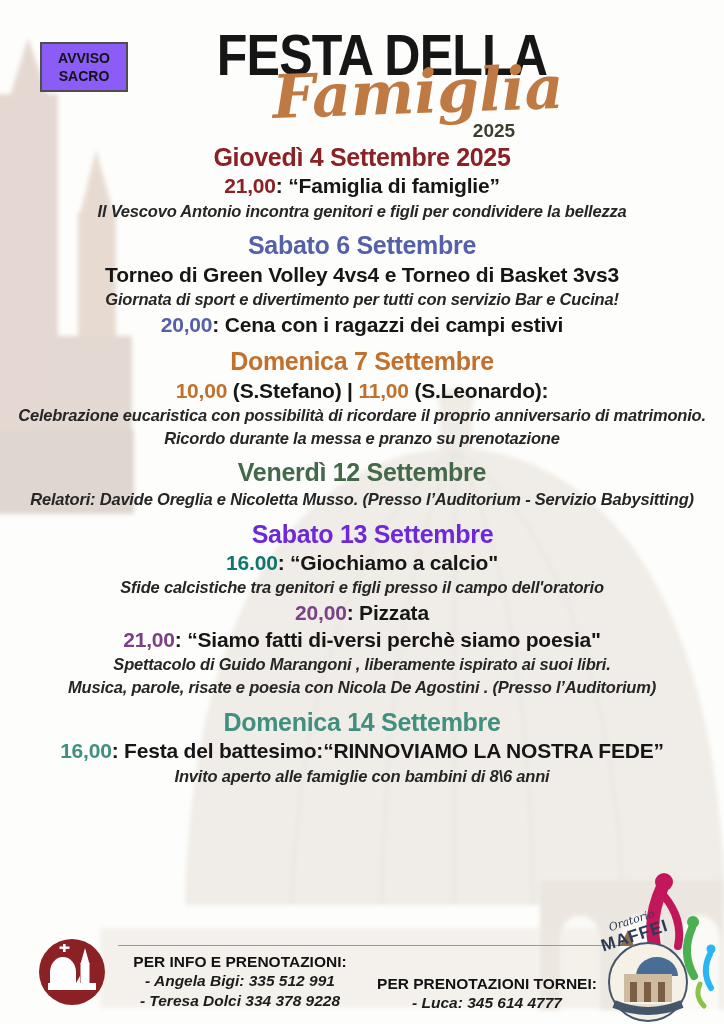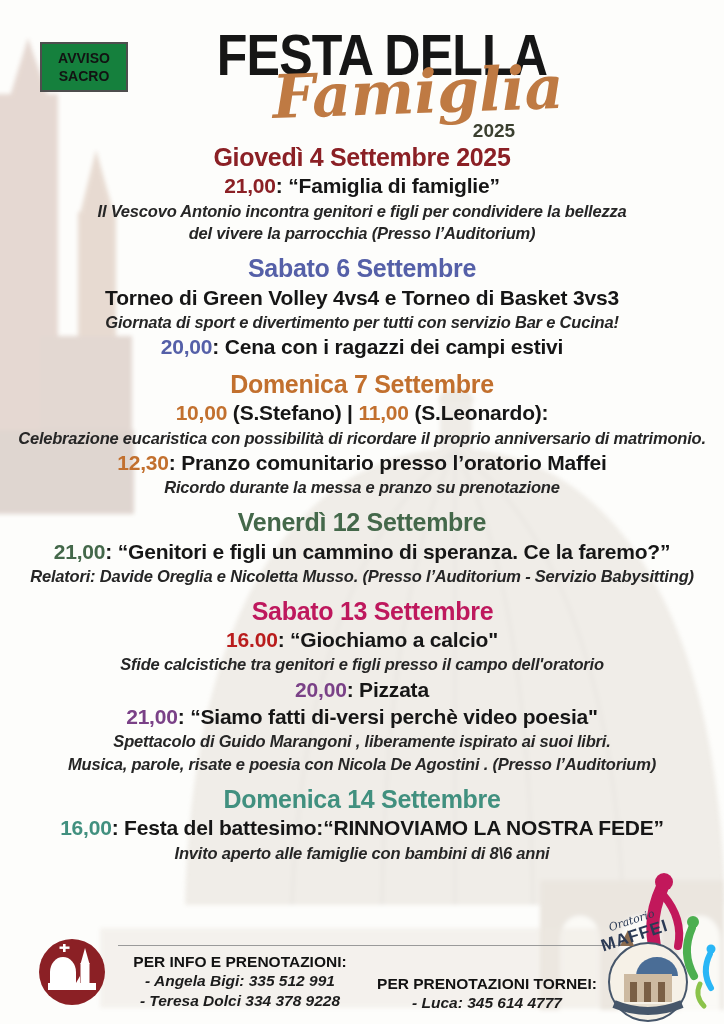--- a/index.html
+++ b/index.html
@@ -5,21 +5,21 @@
   html,body{margin:0;padding:0;}
   body{
     width:724px;height:1024px;overflow:hidden;background:#ffffff;
     font-family:"Liberation Sans",sans-serif;position:relative;
   }
   .poster{position:absolute;inset:0;background:#fdfdfb;overflow:hidden;}
   .bg{position:absolute;left:0;top:0;pointer-events:none;}
   
   .badge{
     position:absolute;left:40px;top:42px;width:84px;padding:5px 0;
-    border:2px solid #4e4e4e;background:#15803d;text-align:center;
+    border:2px solid #4e4e4e;background:#8b5cf6;text-align:center;
     font-weight:700;font-size:14px;line-height:1.3;color:#121212;z-index:5;
   }
   
   header{position:relative;text-align:center;padding-top:24px;z-index:3;padding-left:40px;}
   .title-main{
     margin:0;font-size:57px;font-weight:800;color:#161616;line-height:1.12;
     transform:scaleX(.88);letter-spacing:-1px;
   }
   .title-script{
     font-family:"DejaVu Serif",serif;font-style:italic;font-weight:600;
@@ -108,50 +108,47 @@
     <div class="title-script">Famiglia</div>
     <div class="title-year">2025</div>
   </header>
 
   <main class="sections">
 
     <section class="sec">
       <h2 class="sec-h" style="color: rgb(139, 32, 37);">Giovedì 4 Settembre 2025</h2>
       <p class="ev"><span class="t" style="color: rgb(139, 32, 37);">21,00</span><span>: “Famiglia di famiglie”</span></p>
       <p class="d">Il Vescovo Antonio incontra genitori e figli per condividere la bellezza</p>
-      <p class="d">del vivere la parrocchia (Presso l’Auditorium)</p>
     </section>
 
     <section class="sec">
       <h2 class="sec-h" style="color: rgb(85, 96, 168);">Sabato 6 Settembre</h2>
       <p class="ev">Torneo di Green Volley 4vs4 e Torneo di Basket 3vs3</p>
       <p class="d">Giornata di sport e divertimento per tutti con servizio Bar e Cucina!</p>
       <p class="ev"><span class="t" style="color: rgb(85, 96, 168);">20,00</span><span>: Cena con i ragazzi dei campi estivi</span></p>
     </section>
 
     <section class="sec">
       <h2 class="sec-h" style="color: rgb(194, 112, 46);">Domenica 7 Settembre</h2>
       <p class="ev"><span class="t" style="color: rgb(194, 112, 46);">10,00</span><span> (S.Stefano) | </span><span class="t" style="color: rgb(194, 112, 46);">11,00</span><span> (S.Leonardo):</span></p>
       <p class="d">Celebrazione eucaristica con possibilità di ricordare il proprio anniversario di matrimonio.</p>
-      <p class="ev"><span class="t" style="color: rgb(194, 112, 46);">12,30</span><span>: Pranzo comunitario presso l’oratorio Maffei</span></p>
       <p class="d">Ricordo durante la messa e pranzo su prenotazione</p>
     </section>
 
     <section class="sec">
       <h2 class="sec-h" style="color: rgb(68, 104, 74);">Venerdì 12 Settembre</h2>
-      <p class="ev"><span class="t" style="color: rgb(68, 104, 74);">21,00</span><span>: “Genitori e figli un cammino di speranza. Ce la faremo?”</span></p>
       <p class="d">Relatori: Davide Oreglia e Nicoletta Musso. (Presso l’Auditorium - Servizio Babysitting)</p>
     </section>
 
     <section class="sec">
-      <h2 class="sec-h" style="color: #be185d; padding-left: 21px;">Sabato 13 Settembre</h2>
-      <p class="ev"><span class="t" style="color: #b91c1c;">16.00</span><span>: “Giochiamo a calcio"</span></p>
+      <h2 class="sec-h" style="color: #6d28d9; padding-left: 21px;">Sabato 13 Settembre</h2>
+      <p class="ev"><span class="t" style="color: #0f766e;">16.00</span><span>: “Giochiamo a calcio"</span></p>
       <p class="d">Sfide calcistiche tra genitori e figli presso il campo dell'oratorio</p>
       <p class="ev"><span class="t" style="color: rgb(122, 65, 135);">20,00</span><span>: Pizzata</span></p>
-      <p class="ev"><span class="t" style="color: rgb(122, 65, 135);">21,00</span><span>: “Siamo fatti di-versi perchè video poesia"</span></p>
+      <p class="ev"><span class="t" style="color: rgb(122, 65, 135);">21,00</span><span>: “Siamo fatti di-versi perchè siamo poesia"</span></p>
       <p class="d">Spettacolo di Guido Marangoni , liberamente ispirato ai suoi libri.</p>
       <p class="d">Musica, parole, risate e poesia con Nicola De Agostini . (Presso l’Auditorium)</p>
     </section>
 
     <section class="sec">
       <h2 class="sec-h" style="color: rgb(65, 144, 127);">Domenica 14 Settembre</h2>
       <p class="ev"><span class="t" style="color: rgb(65, 144, 127);">16,00</span><span>: Festa del battesimo:“RINNOVIAMO LA NOSTRA FEDE”</span></p>
       <p class="d">Invito aperto alle famiglie con bambini di 8\6 anni</p>
     </section>
 

